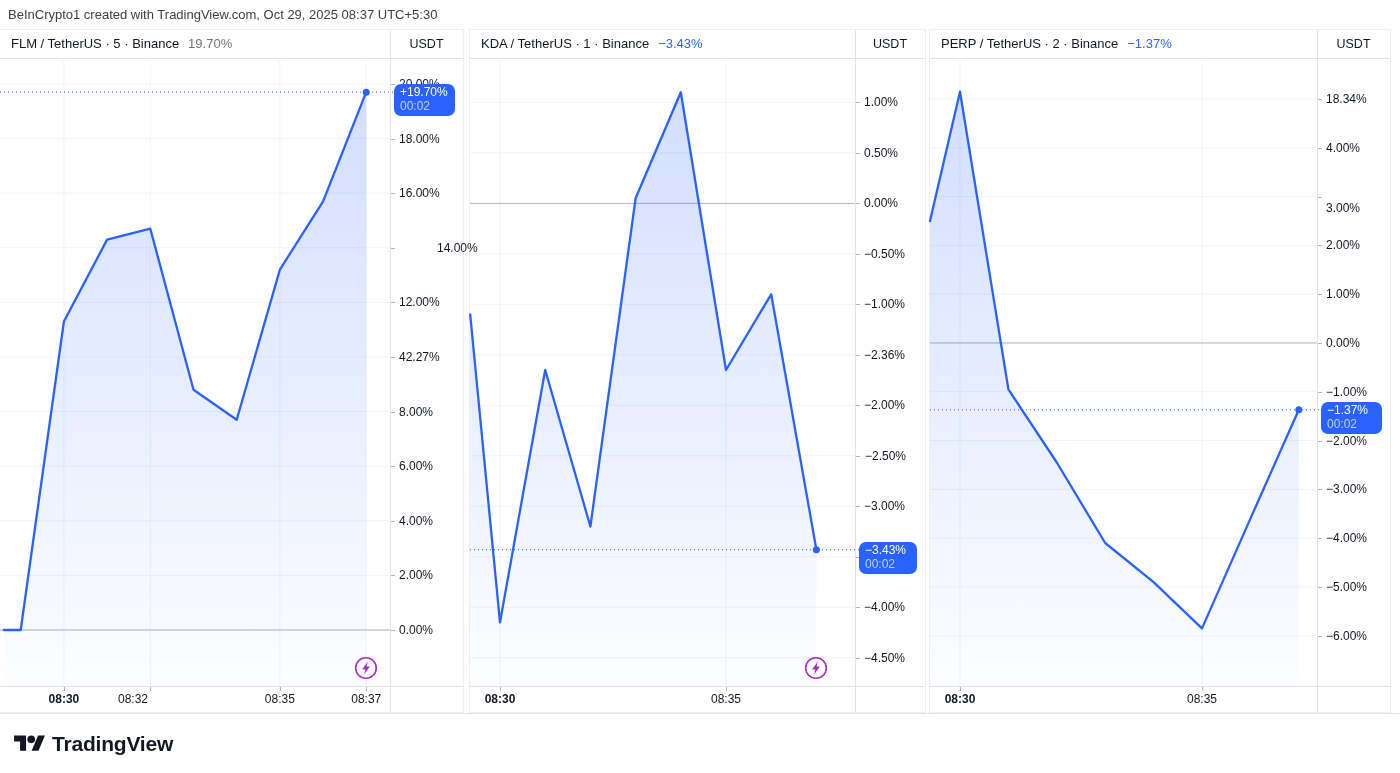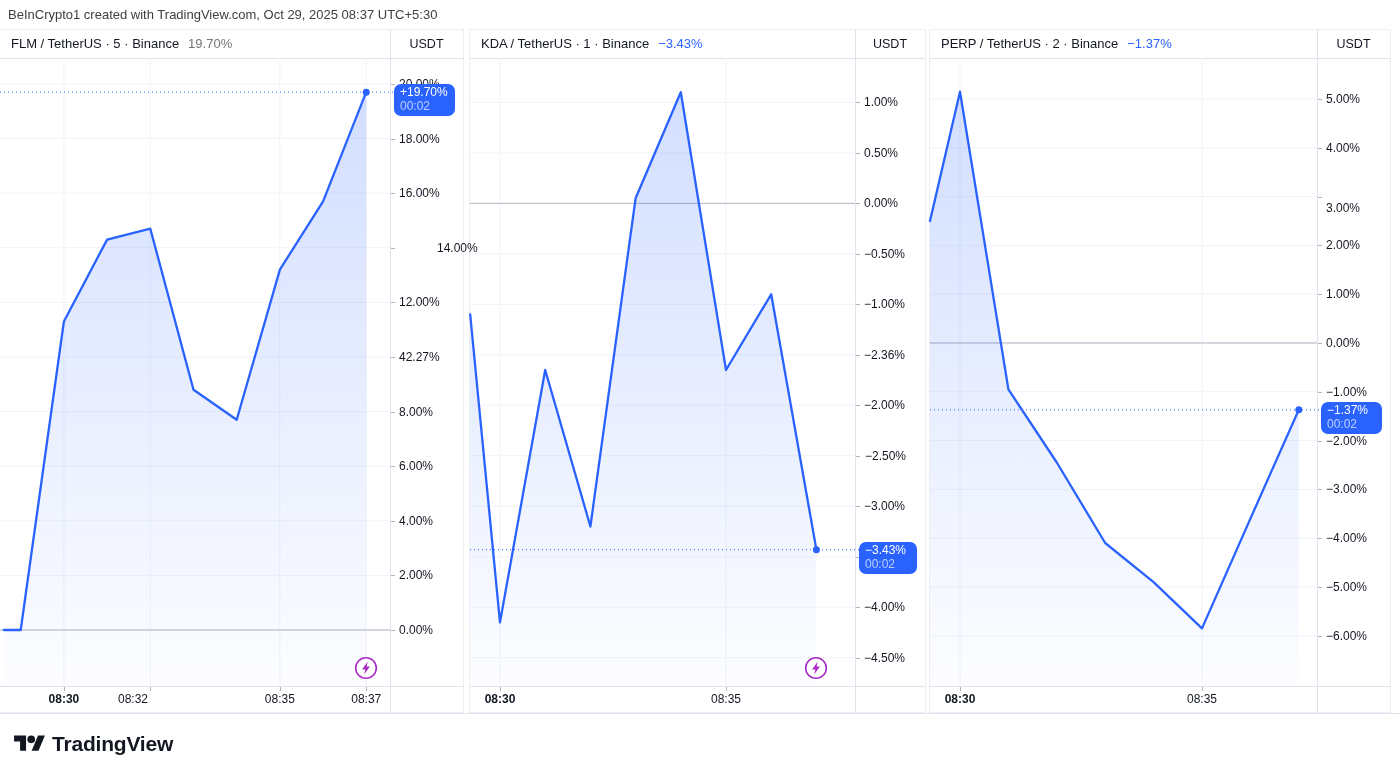--- a/index.html
+++ b/index.html
@@ -217,21 +217,21 @@
             <line x1="272.00350175087544" x2="272.00350175087544" y1="0" y2="628" stroke="#F0F3FA" stroke-width="1"></line>
             <line x1="0" x2="387" y1="284.9665889665889" y2="284.9665889665889" stroke="#B2B5BE" stroke-width="1"></line>
             <path d="M0.0 163.0 L30.0 33.7 L78.4 331.3 L126.8 404.5 L175.2 485.0 L223.6 524.1 L272.0 570.4 L320.4 460.6 L368.8 351.8 L368.8 628 L0.0 628 Z" fill="url(#grad2)" stroke="none"></path>
             <line x1="0" x2="394" y1="351.81662781662783" y2="351.81662781662783" stroke="#2962FF" stroke-width="1" stroke-dasharray="1 3"></line>
             <path d="M0.0 163.0 L30.0 33.7 L78.4 331.3 L126.8 404.5 L175.2 485.0 L223.6 524.1 L272.0 570.4 L320.4 460.6 L368.8 351.8" fill="none" stroke="#2962FF" stroke-width="2.3" stroke-linejoin="round" stroke-linecap="round"></path>
             <circle cx="368.8019009504752" cy="351.81662781662783" r="3.5" fill="#2962FF"></circle>
           </svg>
         </div>
         <div class="vsep" style="left: 387px;"></div>
         <div class="ytick" style="left: 388px; top: 68.9883px;"></div>
-        <div class="ylabel" style="left: 396px; top: 60.9883px;">5.00%</div>
+        <div class="ylabel" style="left: 396px; top: 60.9883px;">18.34%</div>
         <div class="ytick" style="left: 388px; top: 117.784px;"></div>
         <div class="ylabel" style="left: 396px; top: 109.784px;">4.00%</div>
         <div class="ytick" style="left: 388px; top: 166.58px;"></div>
         <div class="ylabel" style="left: 396px; top: 170px;">3.00%</div>
         <div class="ytick" style="left: 388px; top: 215.375px;"></div>
         <div class="ylabel" style="left: 396px; top: 207.375px;">2.00%</div>
         <div class="ytick" style="left: 388px; top: 264.171px;"></div>
         <div class="ylabel" style="left: 396px; top: 256.171px;">1.00%</div>
         <div class="ytick" style="left: 388px; top: 312.967px;"></div>
         <div class="ylabel" style="left: 396px; top: 304.967px;">0.00%</div>

